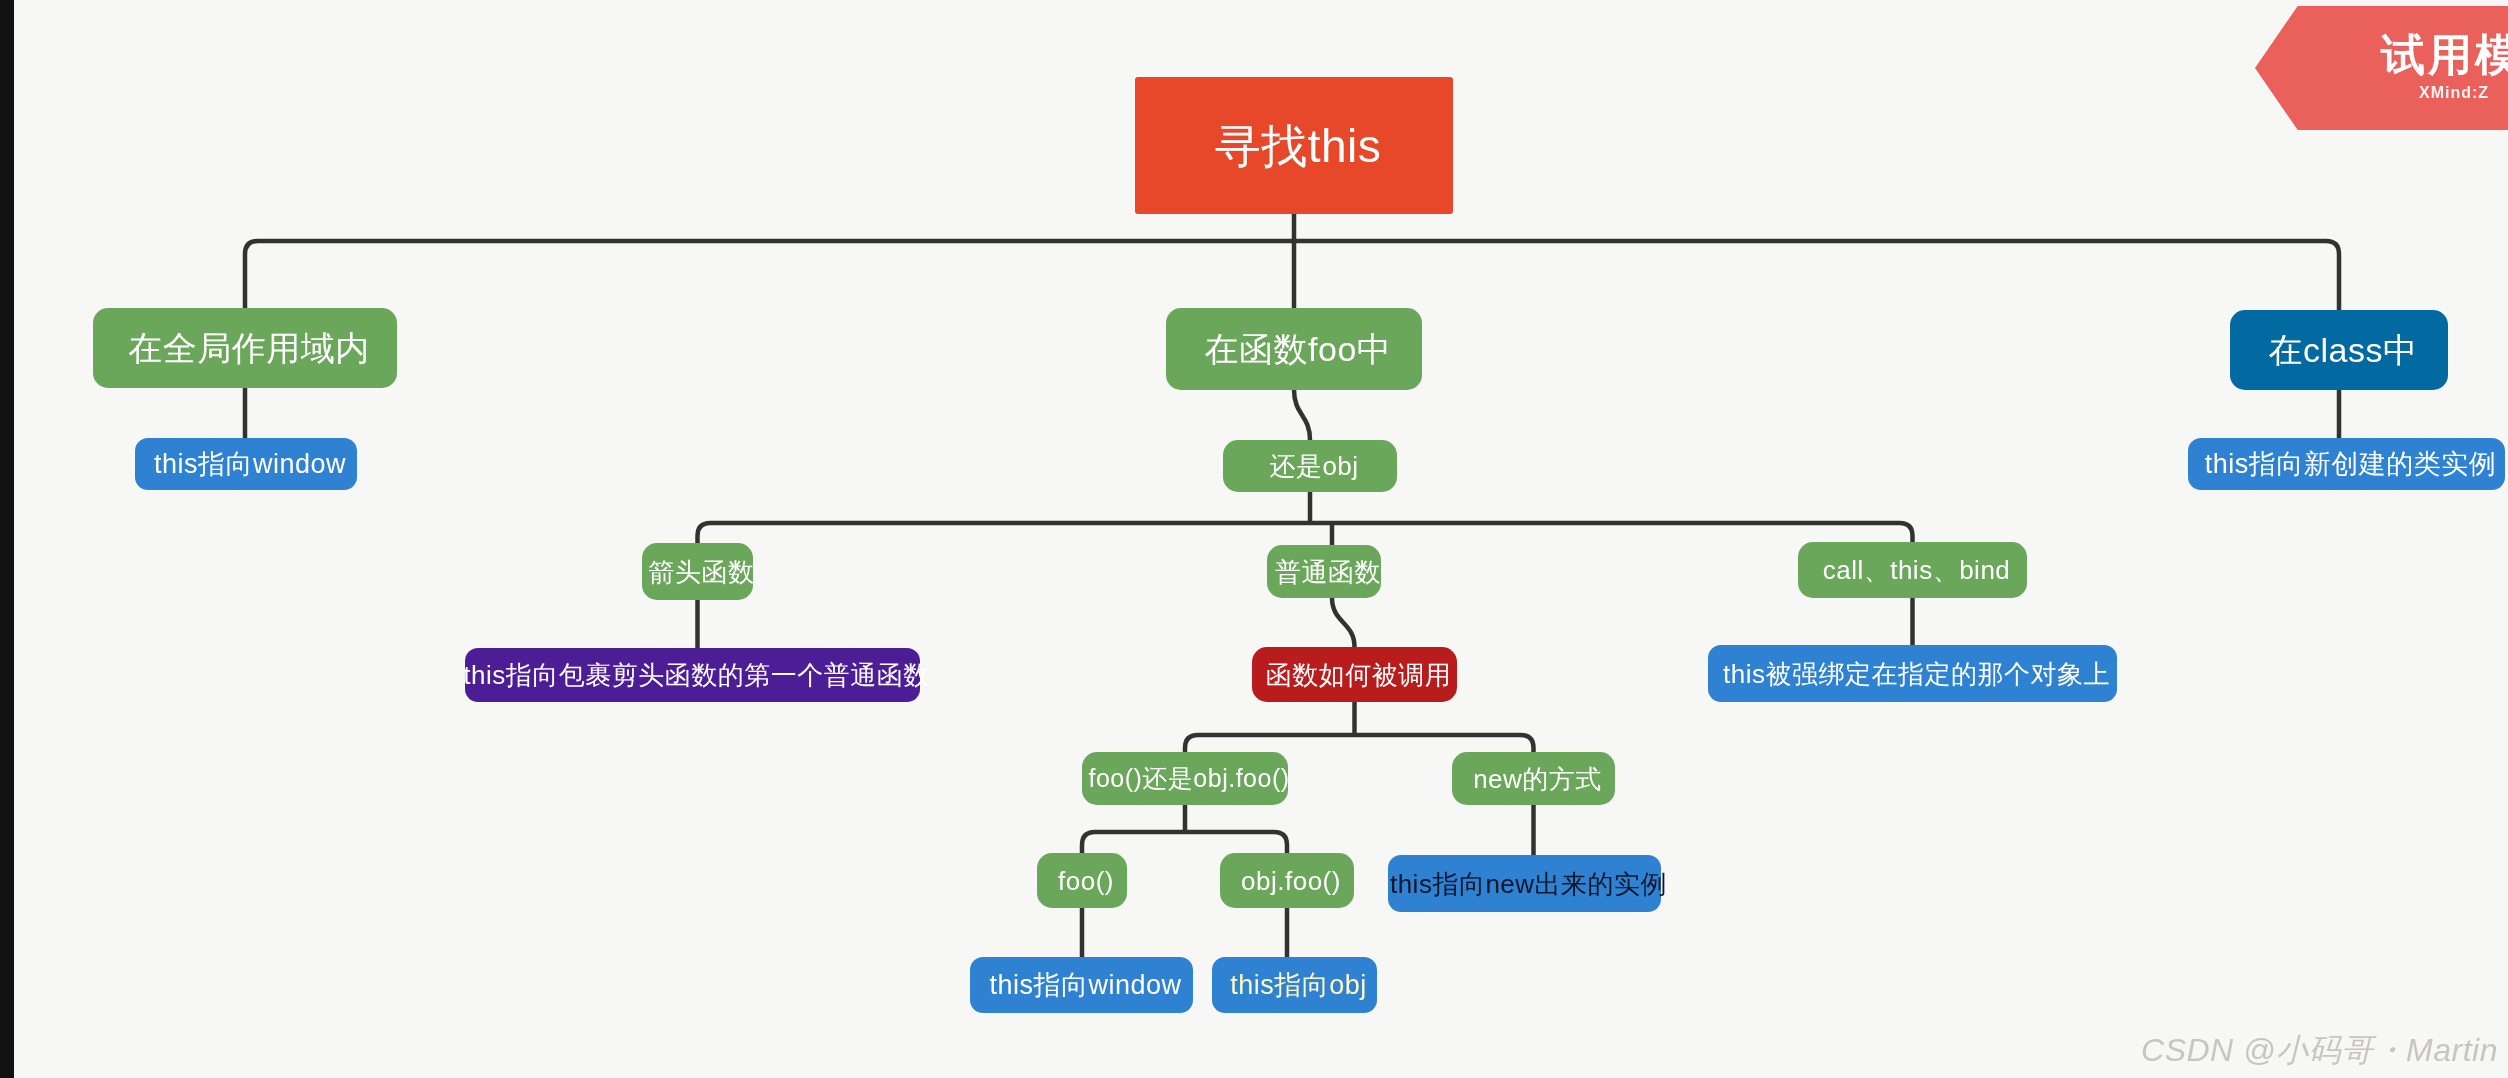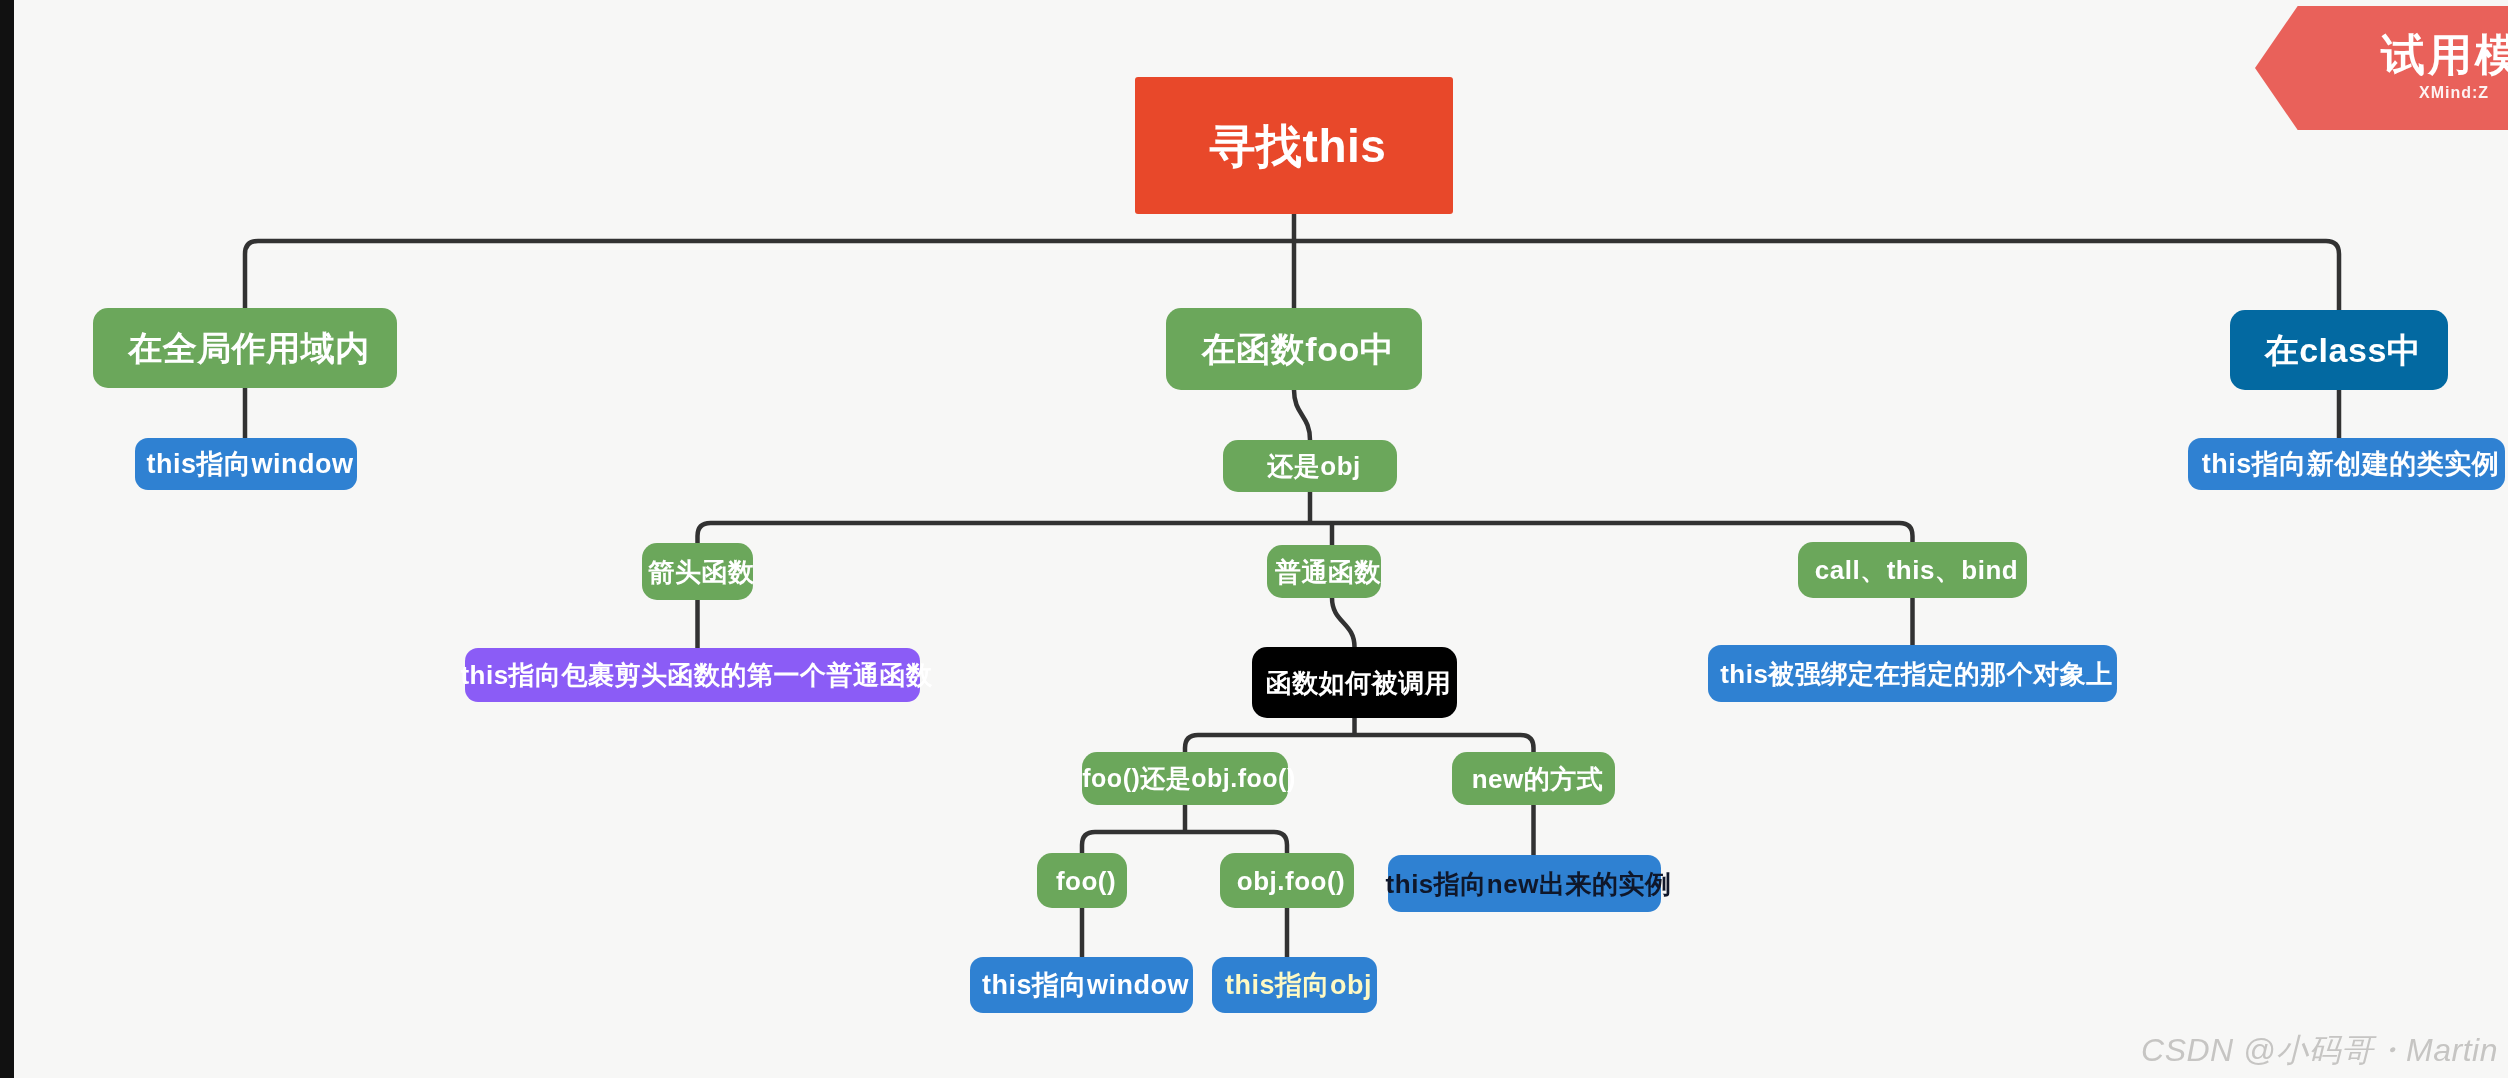--- a/index.html
+++ b/index.html
@@ -5,21 +5,21 @@
   html,body{margin:0;padding:0;background:#ffffff;}
   .stage{
     position:relative;width:2508px;height:1078px;overflow:hidden;
     background:#f7f7f6;
     font-family:"Liberation Sans","DejaVu Sans",sans-serif;
   }
   .left-bar{position:absolute;left:0;top:0;width:14px;height:1078px;background:#111111;}
   #connectors{position:absolute;left:0;top:0;width:2508px;height:1078px;}
   .node{
     position:absolute;display:flex;align-items:center;justify-content:center;
-    color:#ffffff;font-weight:bold;white-space:nowrap;box-sizing:border-box;
+    color:#ffffff;font-weight:normal;white-space:nowrap;box-sizing:border-box;
     text-align:center;line-height:1;letter-spacing:0.5px;padding-left:8px;
   }
   .node-root{border-radius:3px;}
   .node-branch{border-radius:15px;}
   .node-leaf{border-radius:13px;}
   .ribbon{
     position:absolute;left:2255px;top:6px;width:316px;height:124px;
     clip-path:polygon(0 50%,13.5% 0,100% 0,100% 100%,13.5% 100%);
     color:#ffffff;
   }
@@ -53,23 +53,23 @@
       <path d="M 2339 390 L 2339 438" fill="none" stroke="#323232" stroke-width="4.5" stroke-linejoin="round"></path>
     </svg>
 
   <div id="nodes">
       <div class="node node-root" style="left: 1135px; top: 77px; width: 318px; height: 137px; font-size: 46px; background: rgb(232, 72, 42); color: rgb(255, 255, 255);">寻找this</div>
       <div class="node node-branch" style="left: 93px; top: 308px; width: 304px; height: 80px; font-size: 34px; background: rgb(107, 167, 91); color: rgb(255, 255, 255);">在全局作用域内</div>
       <div class="node node-leaf" style="left: 135px; top: 438px; width: 222px; height: 52px; font-size: 27px; background: rgb(47, 129, 210); color: rgb(255, 255, 255);">this指向window</div>
       <div class="node node-branch" style="left: 1166px; top: 308px; width: 256px; height: 82px; font-size: 34px; background: rgb(107, 167, 91); color: rgb(255, 255, 255);">在函数foo中</div>
       <div class="node node-branch" style="left: 1223px; top: 440px; width: 174px; height: 52px; font-size: 26px; background: rgb(107, 167, 91); color: rgb(255, 255, 255);">还是obj</div>
       <div class="node node-branch" style="left: 642px; top: 543px; width: 111px; height: 57px; font-size: 26px; background: rgb(107, 167, 91); color: rgb(255, 255, 255);">箭头函数</div>
-      <div class="node node-leaf" style="left: 465px; top: 648px; width: 455px; height: 54px; font-size: 26px; background: #8b5cf6; color: rgb(255, 255, 255); text-align: right;">this指向包裹剪头函数的第一个普通函数</div>
+      <div class="node node-leaf" style="left: 465px; top: 648px; width: 455px; height: 54px; font-size: 26px; background: #4c1d95; color: rgb(255, 255, 255); text-align: right;">this指向包裹剪头函数的第一个普通函数</div>
       <div class="node node-branch" style="left: 1267px; top: 545px; width: 114px; height: 53px; font-size: 26px; background: rgb(107, 167, 91); color: rgb(255, 255, 255);">普通函数</div>
-      <div class="node node-branch" style="left: 1252px; top: 647px; width: 205px; height: 71px; font-size: 26px; background: #000000; color: rgb(255, 255, 255);">函数如何被调用</div>
+      <div class="node node-branch" style="left: 1252px; top: 647px; width: 205px; height: 55px; font-size: 26px; background: #b91c1c; color: rgb(255, 255, 255);">函数如何被调用</div>
       <div class="node node-branch" style="left: 1798px; top: 542px; width: 229px; height: 56px; font-size: 26px; background: rgb(107, 167, 91); color: rgb(255, 255, 255);">call、this、bind</div>
       <div class="node node-leaf" style="left: 1708px; top: 645px; width: 409px; height: 57px; font-size: 26px; background: rgb(47, 129, 210); color: rgb(255, 255, 255);">this被强绑定在指定的那个对象上</div>
       <div class="node node-branch" style="left: 1082px; top: 752px; width: 206px; height: 53px; font-size: 25px; background: rgb(107, 167, 91); color: rgb(255, 255, 255);">foo()还是obj.foo()</div>
       <div class="node node-branch" style="left: 1452px; top: 752px; width: 163px; height: 53px; font-size: 26px; background: rgb(107, 167, 91); color: rgb(255, 255, 255);">new的方式</div>
       <div class="node node-branch" style="left: 1037px; top: 853px; width: 90px; height: 55px; font-size: 26px; background: rgb(107, 167, 91); color: rgb(255, 255, 255);">foo()</div>
       <div class="node node-branch" style="left: 1220px; top: 853px; width: 134px; height: 55px; font-size: 26px; background: rgb(107, 167, 91); color: rgb(255, 255, 255);">obj.foo()</div>
       <div class="node node-leaf" style="left: 1388px; top: 855px; width: 273px; height: 57px; font-size: 26px; background: rgb(47, 129, 210); color: #0f172a;">this指向new出来的实例</div>
       <div class="node node-leaf" style="left: 970px; top: 957px; width: 223px; height: 56px; font-size: 27px; background: rgb(47, 129, 210); color: rgb(255, 255, 255);">this指向window</div>
       <div class="node node-leaf" style="left: 1212px; top: 957px; width: 165px; height: 56px; font-size: 27px; background: rgb(47, 129, 210); color: #fef9c3;">this指向obj</div>
       <div class="node node-branch" style="left: 2230px; top: 310px; width: 218px; height: 80px; font-size: 34px; background: #0369a1; color: rgb(255, 255, 255);">在class中</div>

